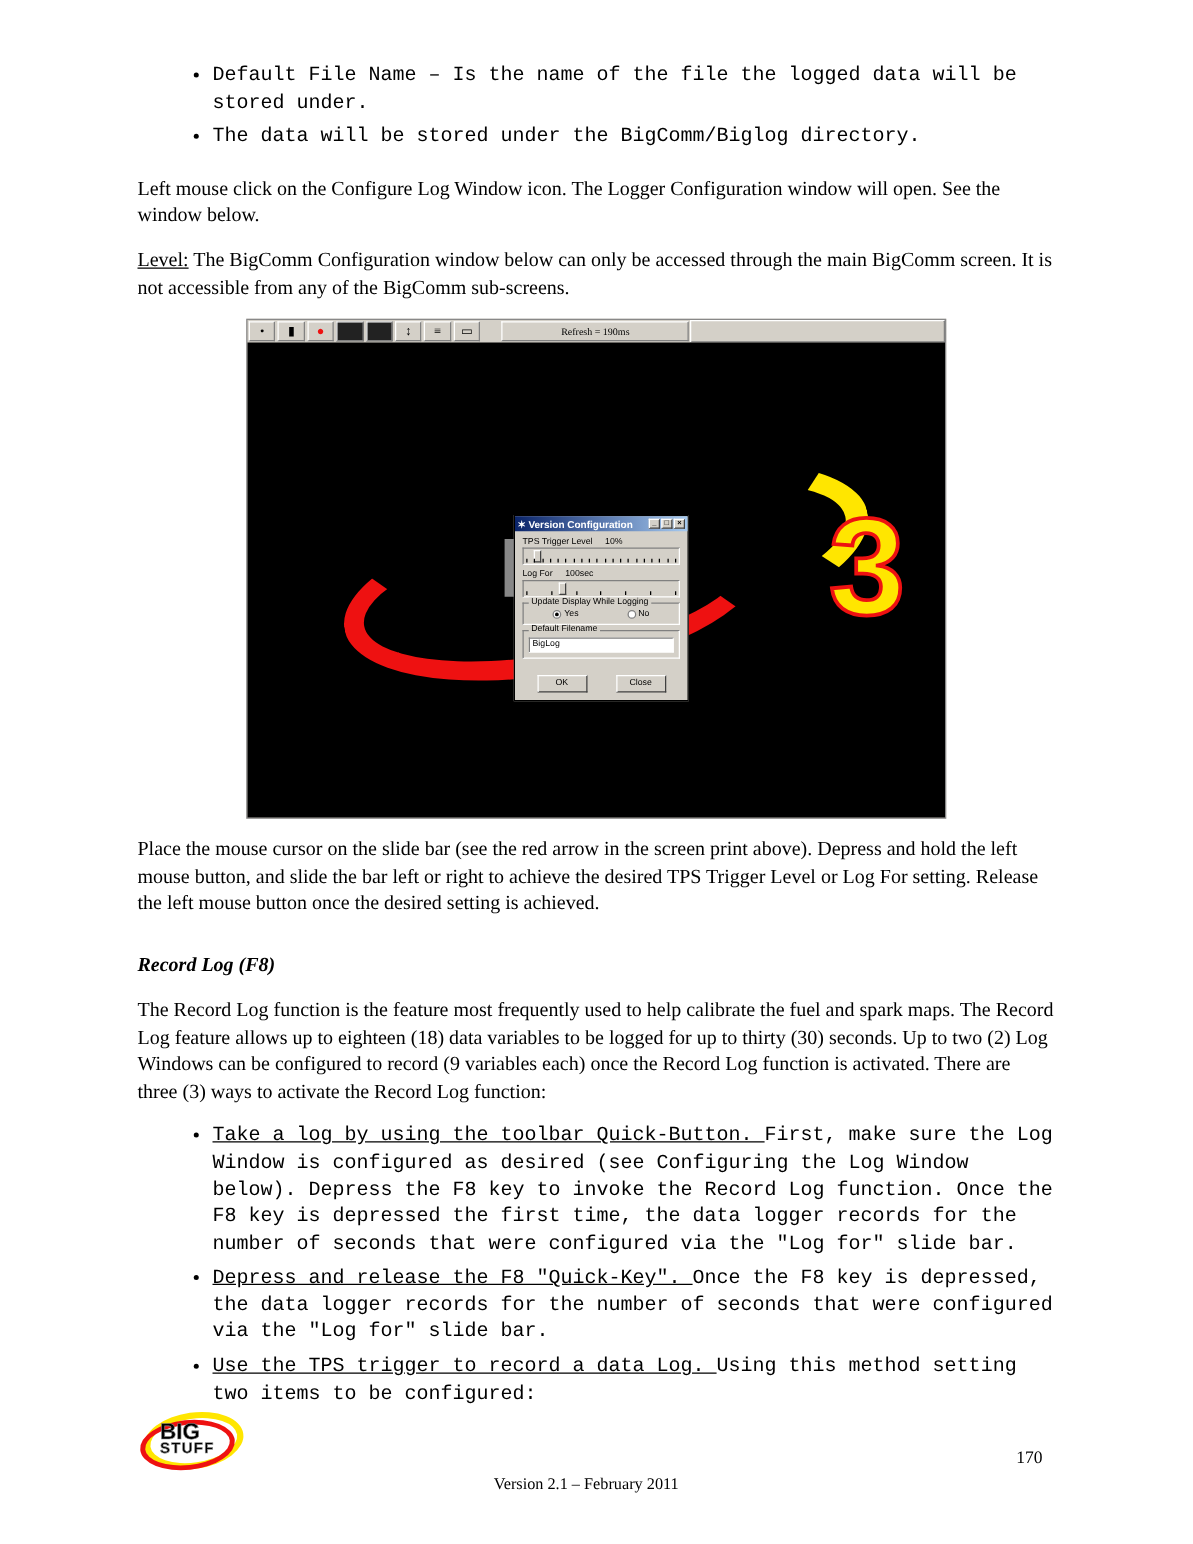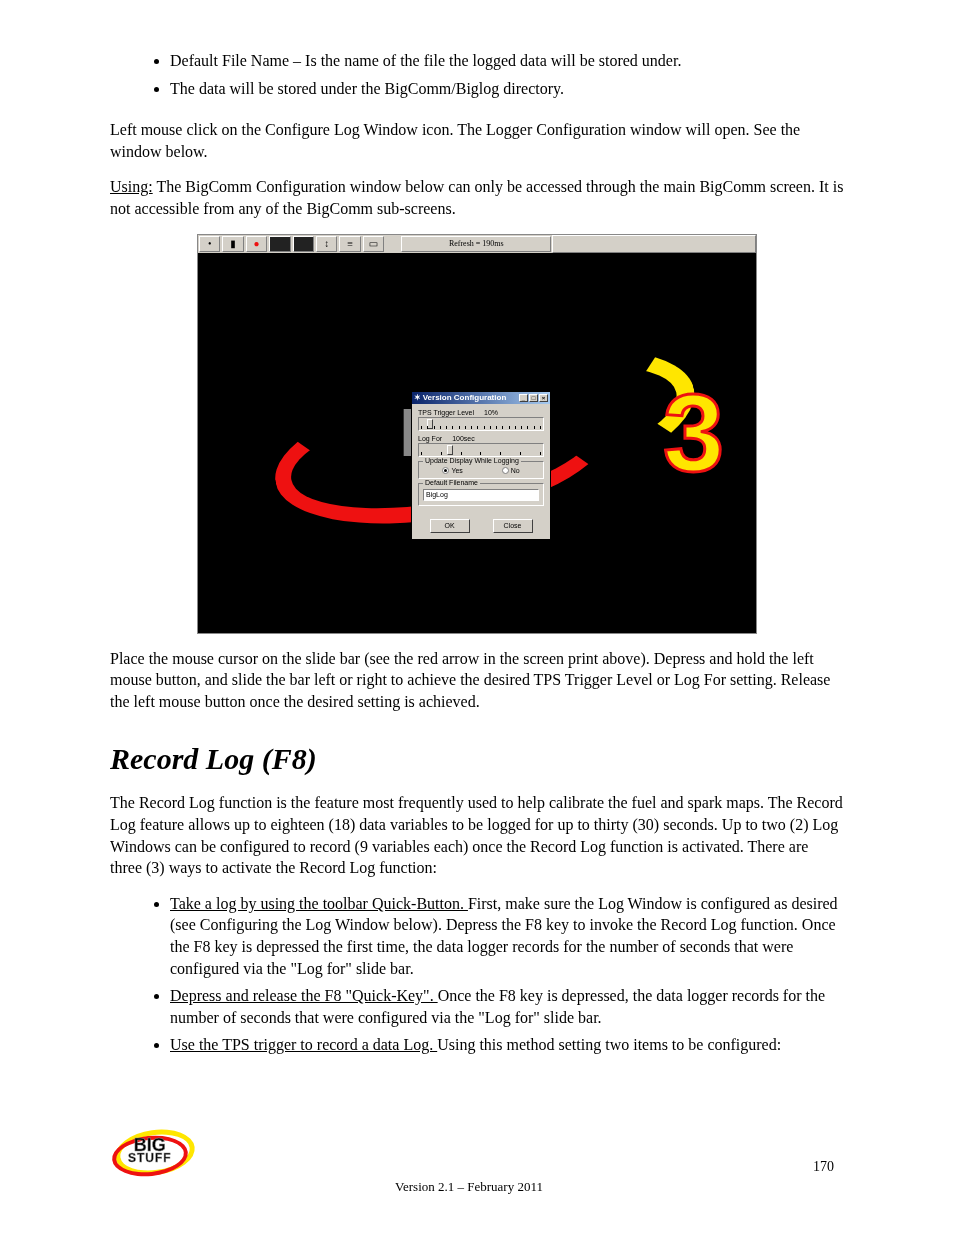--- a/index.html
+++ b/index.html
@@ -7,21 +7,21 @@
       width: 954px;
       height: 1235px;
       background: white;
       font-family: "Times New Roman", serif;
       font-size: 16px;
       color: #000;
       padding: 50px 110px 30px 110px;
       position: relative;
     }
     .bullet-list { list-style: disc; margin-left: 60px; margin-bottom: 20px; }
-    .bullet-list li { margin-bottom: 6px; line-height: 1.35; }
+    .bullet-list li { margin-bottom: 6px; line-height: 1.35; font-family: Liberation Mono, monospace; }
     .para { margin-bottom: 14px; line-height: 1.35; }
     .underline { text-decoration: underline; }
     .italic { font-style: italic; }
 
     
     .screenshot-outer {
       width: 560px;
       margin: 14px auto 14px auto;
       border: 1px solid #888;
       background: #d4d0c8;
@@ -254,21 +254,21 @@
       width: 40px;
       height: 14px;
       background: #d4d0c8;
       border: 1px solid;
       border-color: #fff #404040 #404040 #fff;
       font-size: 7px;
       text-align: center;
       line-height: 12px;
     }
 
-    .heading { font-size: 30px; margin-top: 30px; margin-bottom: 16px; }
+    .heading { font-size: 16px; margin-top: 30px; margin-bottom: 16px; }
 
     
     .footer-logo {
       position: absolute;
       bottom: 50px;
       left: 110px;
       width: 90px;
       height: 55px;
     }
     .footer-swoosh-y {
@@ -288,21 +288,20 @@
       transform: rotate(-6deg);
     }
     .footer-text {
       position: absolute;
       left: 18px; top: 8px;
       font-family: Arial, sans-serif;
       font-weight: 900;
       font-size: 18px;
       line-height: 0.85;
       color: #000;
-      text-align: center;
       -webkit-text-stroke: 0.5px #888;
     }
     .footer-text .stuff {
       font-size: 12px;
       letter-spacing: 1px;
       display: block;
     }
     .page-number {
       position: absolute;
       bottom: 60px;
@@ -321,21 +320,21 @@
 <body>
 
 <ul class="bullet-list">
   <li>Default File Name – Is the name of the file the logged data will be stored under.</li>
   <li>The data will be stored under the BigComm/Biglog directory.</li>
 </ul>
 
 <p class="para">Left mouse click on the Configure Log Window icon. The Logger Configuration window will open. See the window below.</p>
 
 <p class="para">
-  <span class="underline">Using:</span><span> The BigComm Configuration window below can only be accessed through the main BigComm screen. It is not accessible from any of the BigComm sub-screens.</span>
+  <span class="underline">Level:</span><span> The BigComm Configuration window below can only be accessed through the main BigComm screen. It is not accessible from any of the BigComm sub-screens.</span>
 </p>
 
 <div class="screenshot-outer">
   <div class="toolbar-row">
     <div class="tbtn">•</div>
     <div class="tbtn">▮</div>
     <div class="tbtn" style="color:#e11;">●</div>
     <div class="tbtn tbtn-dark"></div>
     <div class="tbtn tbtn-dark"></div>
     <div class="tbtn">↕</div>

